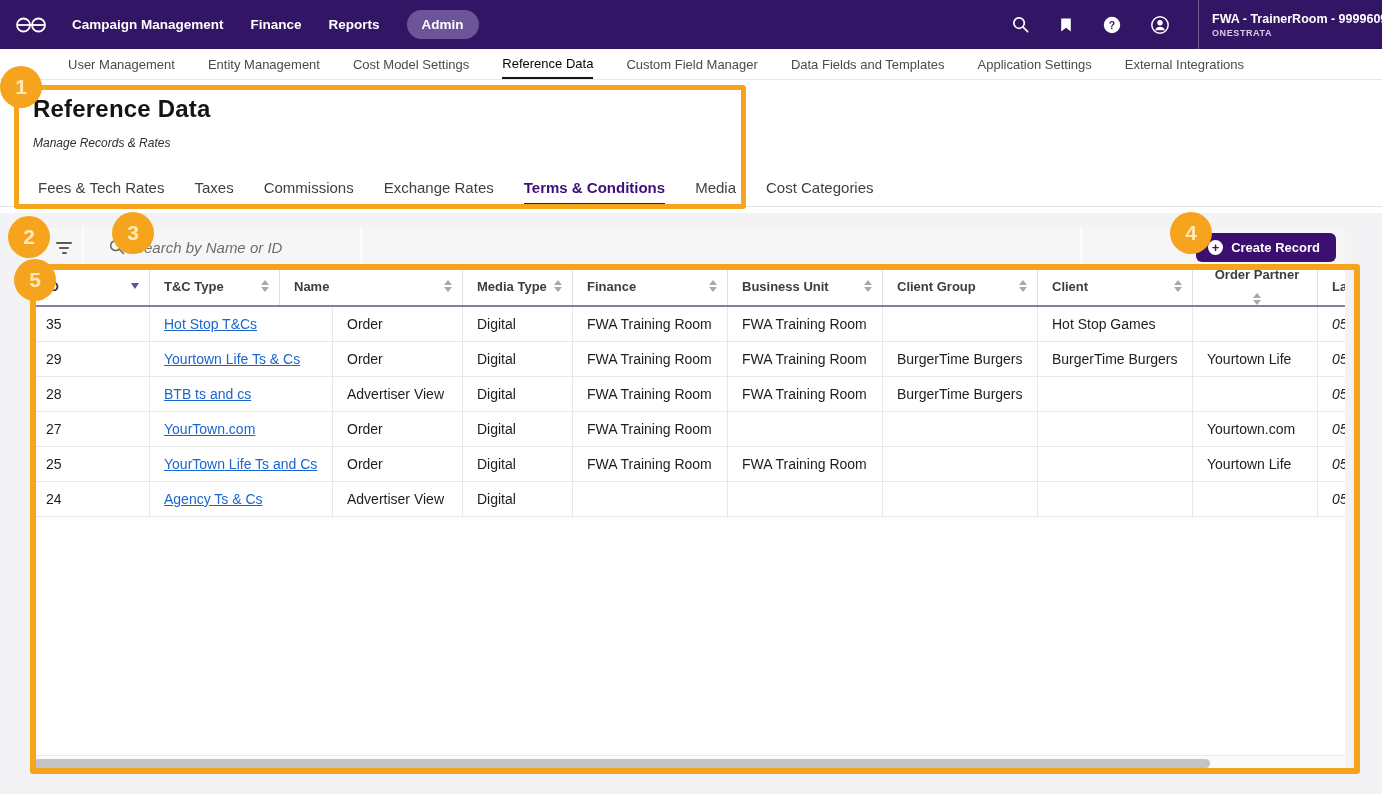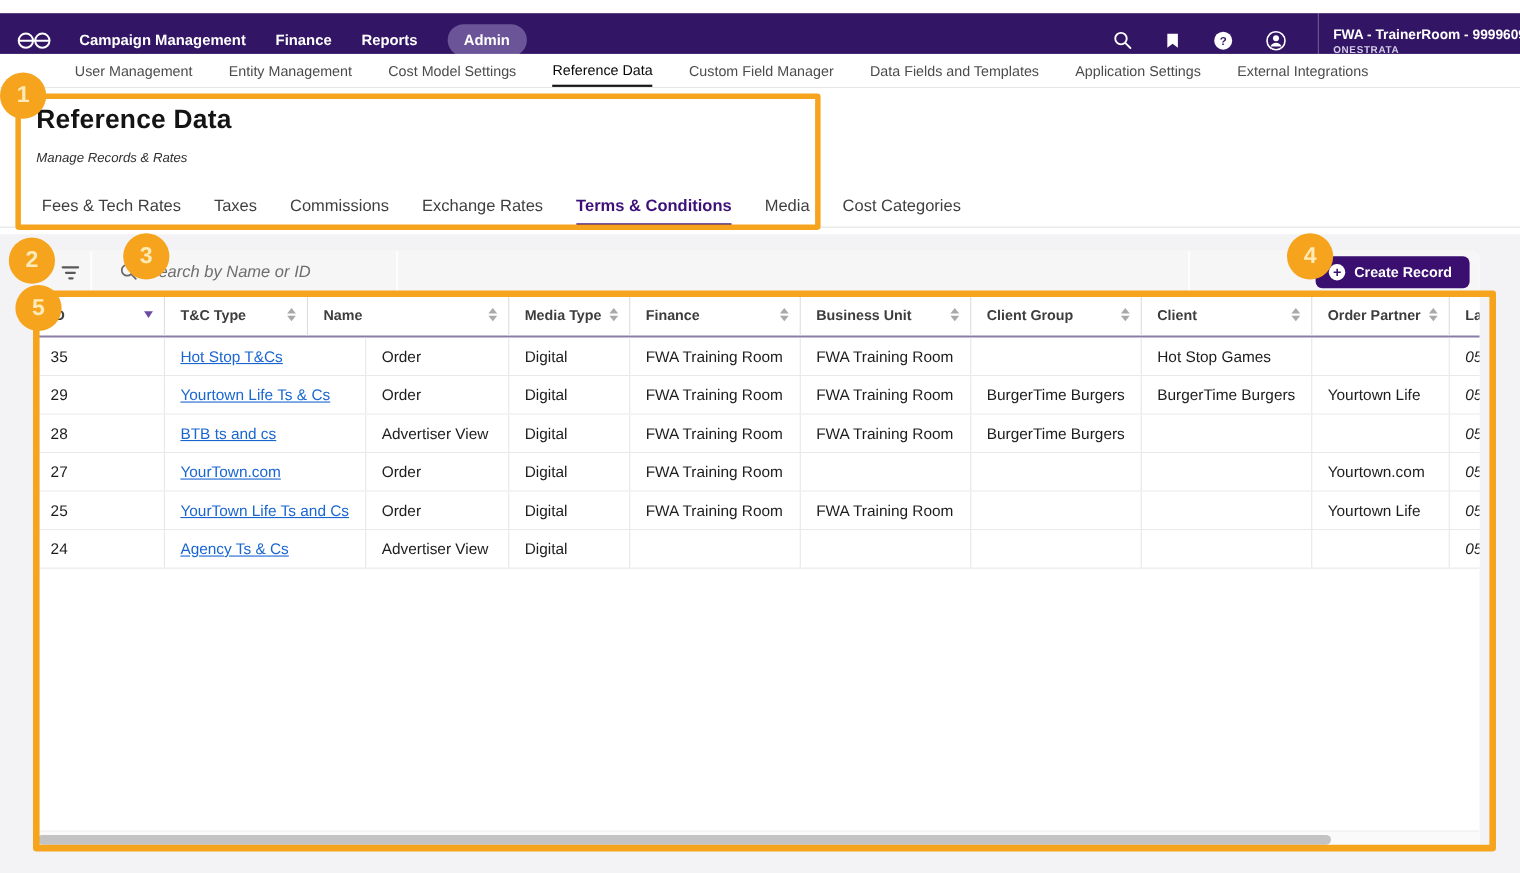--- a/index.html
+++ b/index.html
@@ -5,21 +5,21 @@
   :root{
     --amber:#F6A41E; --callout_number:#FFEBB8; --topbar_purple:#331566;
     --pill_purple:#6C5499; --button_purple:#3A0F70; --tab_purple:#3C1078;
     --link_blue:#1A66D0; --header_border_purple:#8B7CA7;
   }
   *{margin:0;padding:0;box-sizing:border-box;}
   body{font-family:"Liberation Sans",sans-serif;background:#fff;}
   .screen{position:relative;width:1382px;height:794px;overflow:hidden;background:#fff;}
 
   
-  .topbar{position:absolute;top:12px;left:0;right:0;height:49px;background:var(--topbar_purple);display:flex;align-items:center;color:#fff;}
+  .topbar{position:absolute;top:0;left:0;right:0;height:49px;background:var(--topbar_purple);display:flex;align-items:center;color:#fff;}
   .logo{margin-left:14px;display:flex;align-items:center;cursor:pointer;}
   .tnav{display:flex;align-items:center;margin-left:24px;gap:27px;}
   .tnav-item{font-size:13.5px;font-weight:bold;cursor:pointer;white-space:nowrap;}
   .tnav-item.active{background:var(--pill_purple);padding:7px 15px;border-radius:16px;}
   .topbar-right{position:absolute;right:0;top:0;height:49px;display:flex;align-items:center;}
   .tb-icon{margin-right:28px;display:flex;cursor:pointer;}
   .tb-divider{width:1px;height:49px;background:rgba(255,255,255,.3);}
   .account{width:183px;padding-left:13px;cursor:pointer;}
   .acct-name{font-size:12.5px;font-weight:bold;white-space:nowrap;}
   .acct-org{font-size:9px;letter-spacing:.6px;color:#d7cfe8;font-weight:bold;margin-top:2px;}
@@ -225,21 +225,21 @@
             <i class="cd"></i>
           </span>
         </div>
         <div class="th" style="width: 155px;">
           <span>Client</span>
           <span class="sort-both">
             <i class="cu"></i>
             <i class="cd"></i>
           </span>
         </div>
-        <div class="th" style="width: 125px;">
+        <div class="th" style="width: 125px; flex-direction: column;">
           <span>Order Partner</span>
           <span class="sort-both">
             <i class="cu"></i>
             <i class="cd"></i>
           </span>
         </div>
         <div class="th" style="width: 120px;">
           <span>La</span>
         </div>
       </div>

